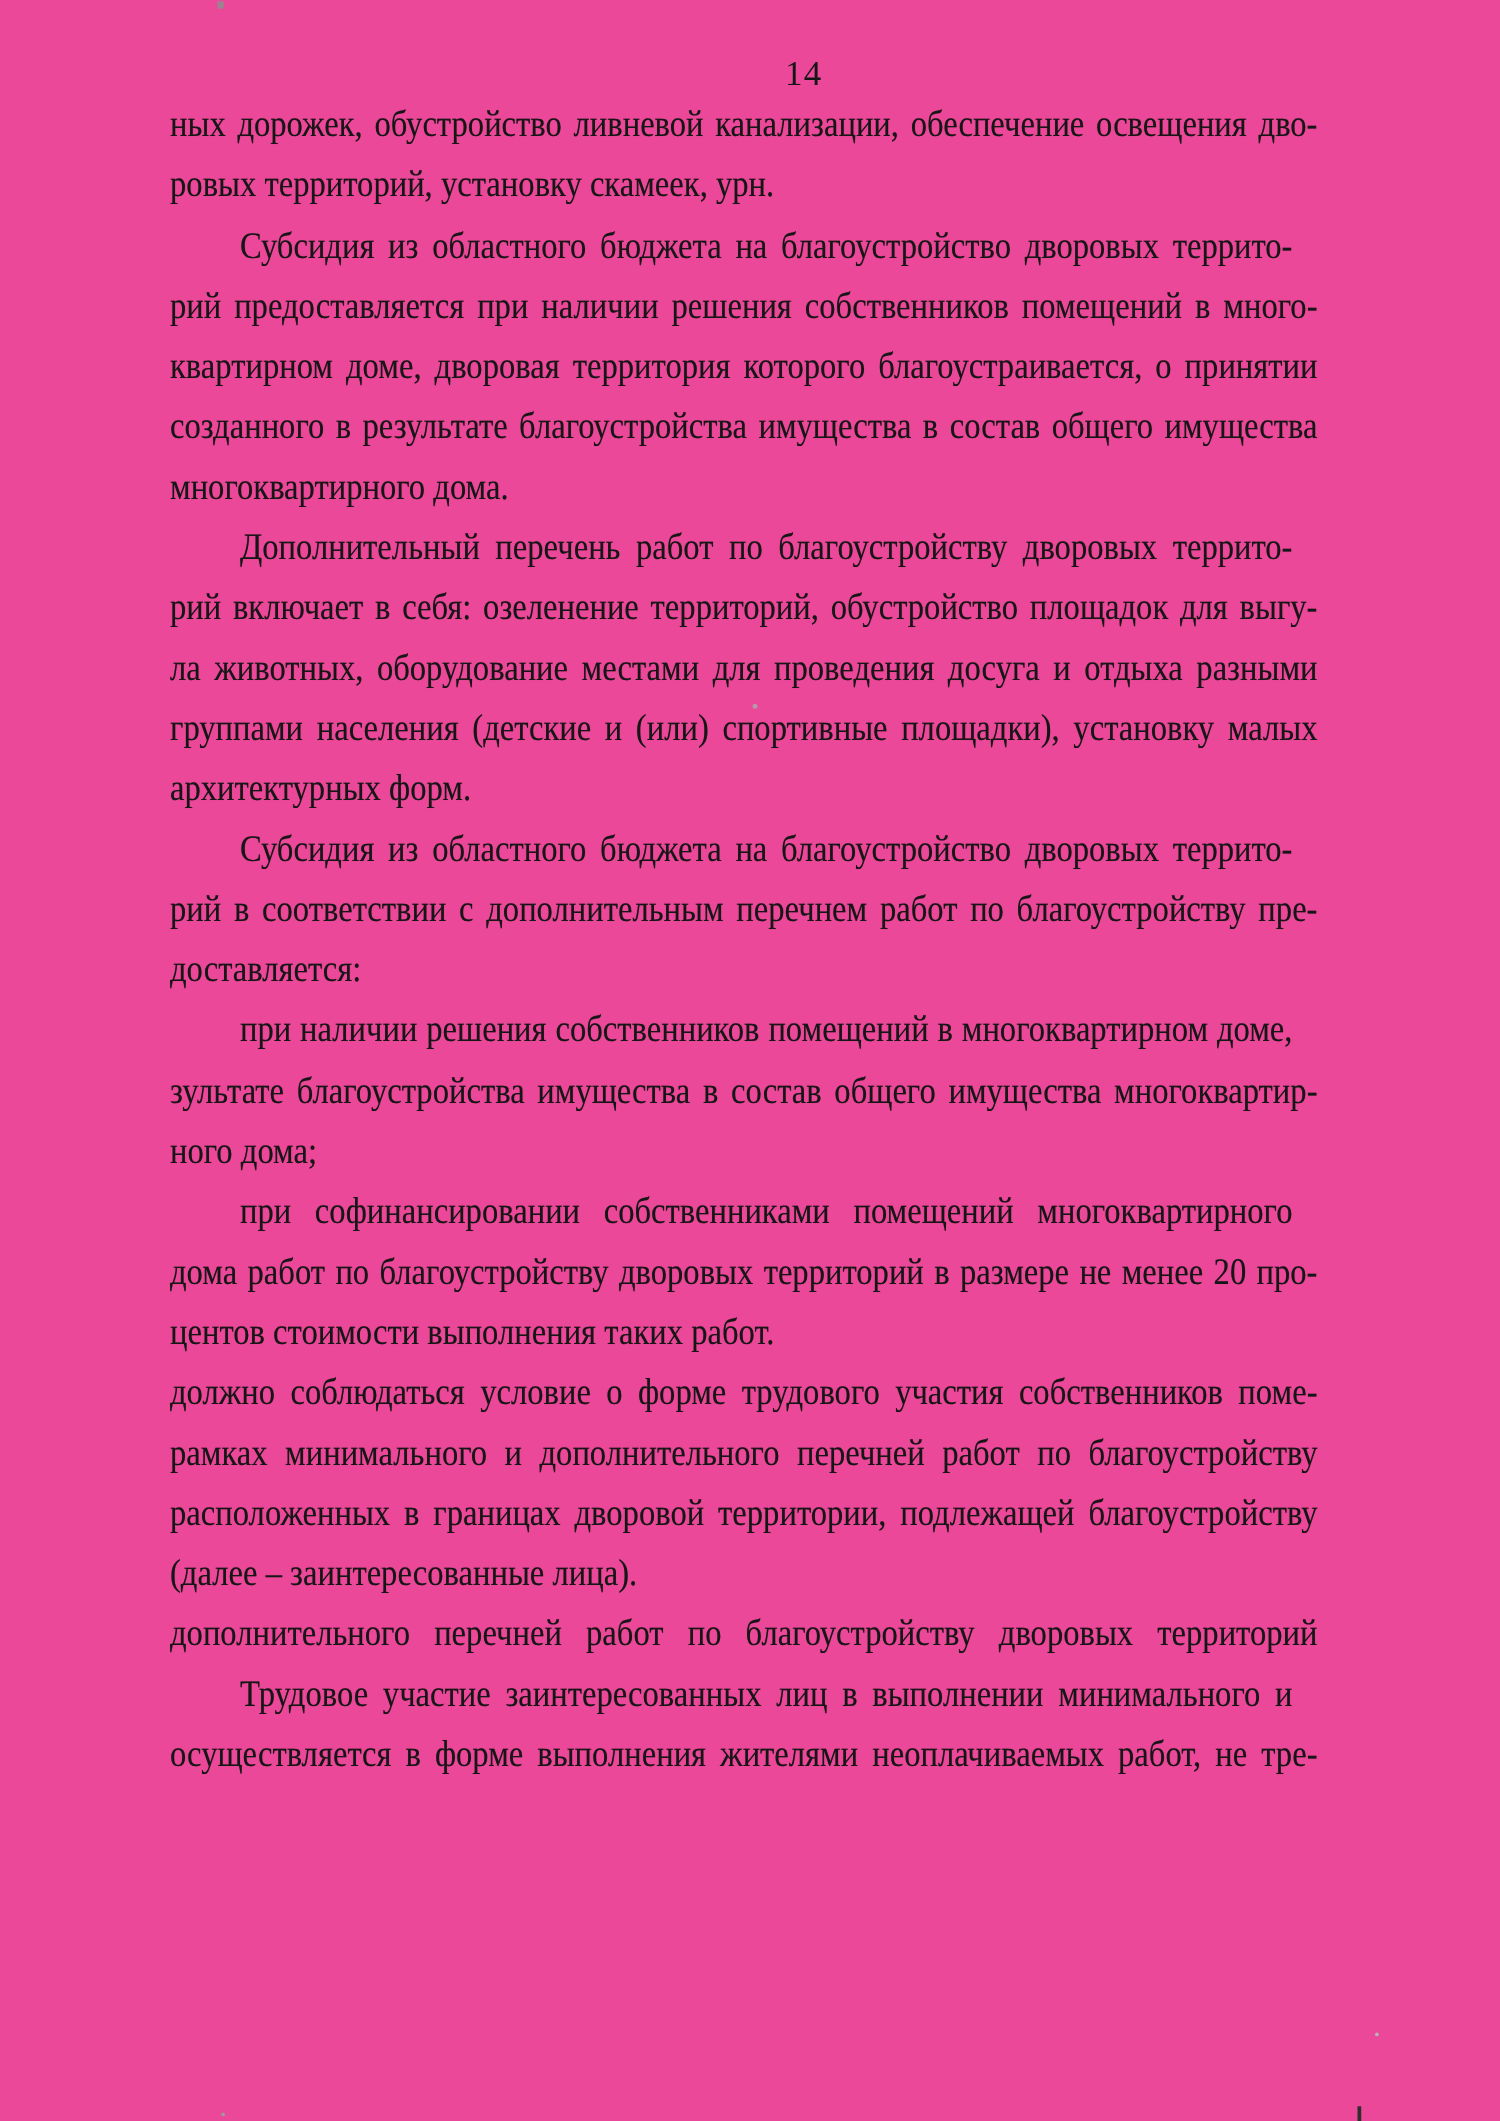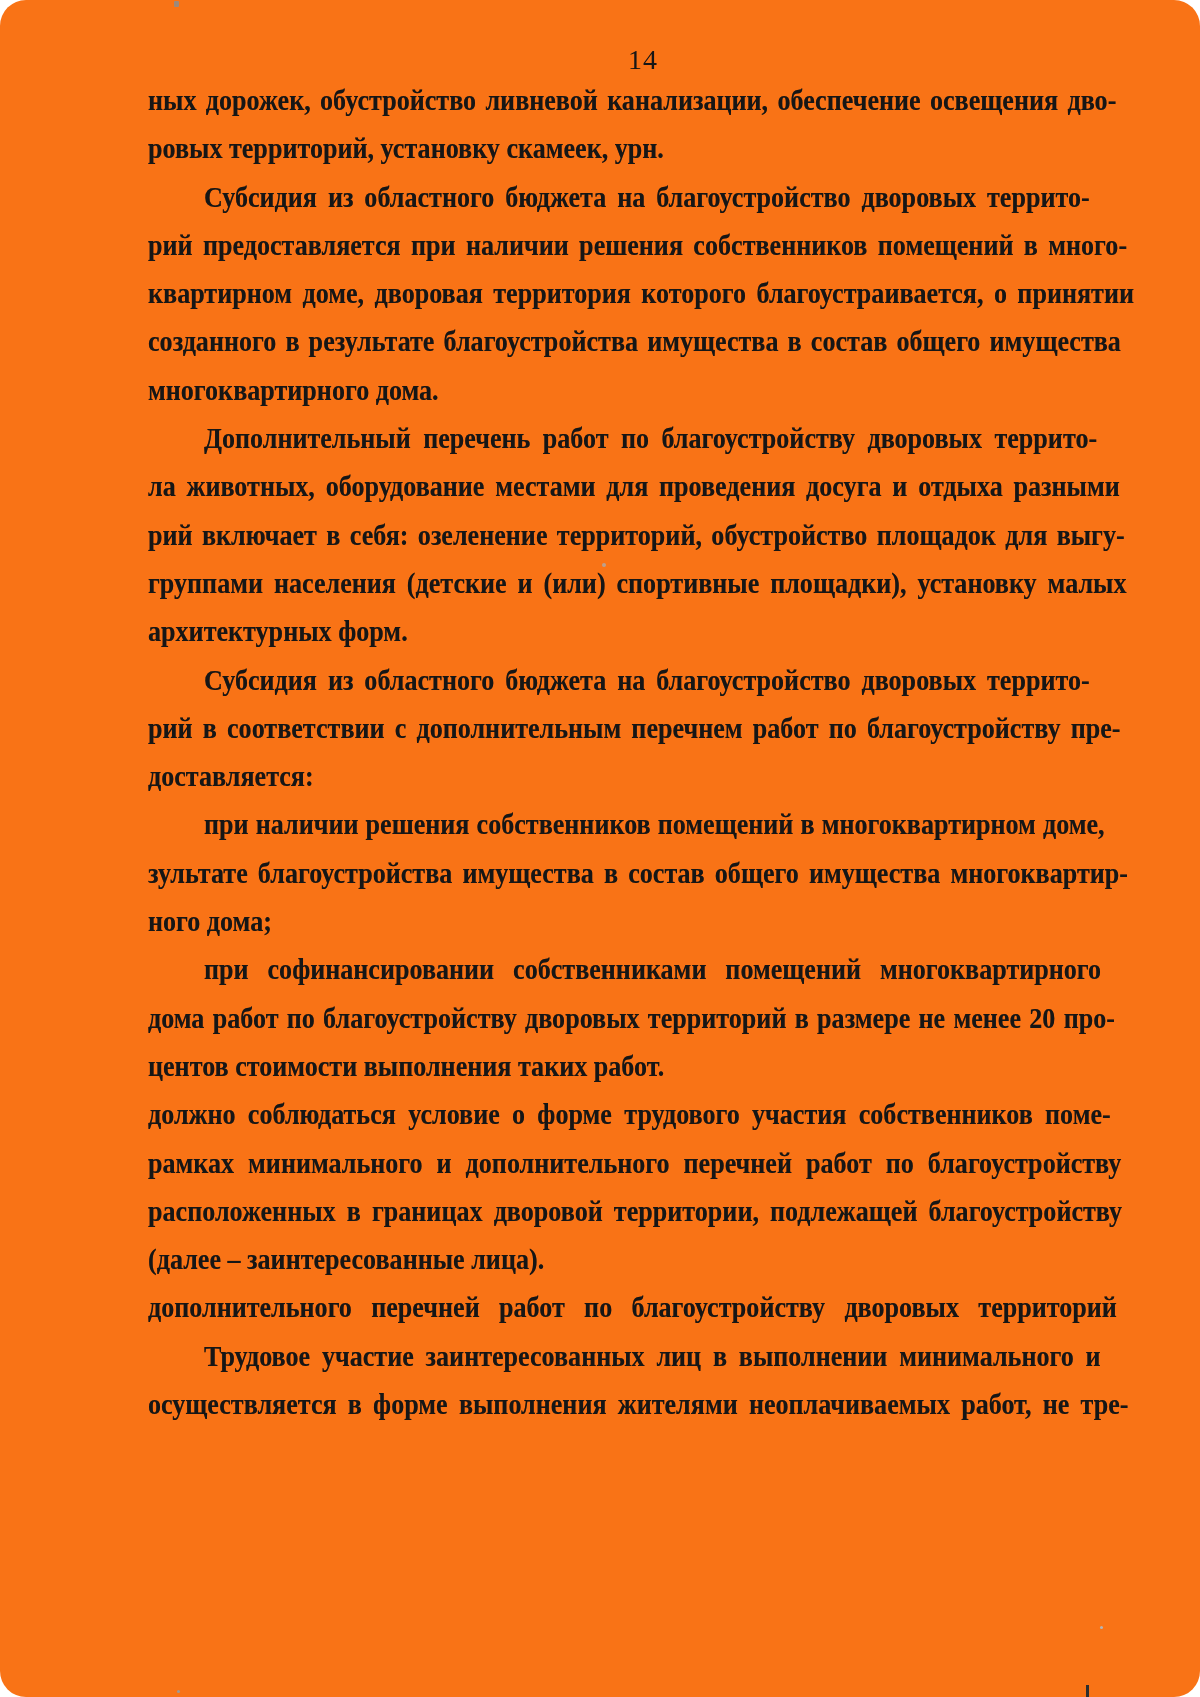--- a/index.html
+++ b/index.html
@@ -16,24 +16,23 @@
     position: absolute;
     top: 44px;
     left: 0;
     width: 1286px;            
     text-align: center;
     font-size: 28px;
     letter-spacing: 1px;
   }
   .text-block {
     position: absolute;
-    left: 148px;
+    left: 136px;
     top: 76px;
     width: 918px;
-    font-weight: bold;
   }
   .line {
     height: 48.3px;
     line-height: 48.3px;
     font-size: 30px;
     white-space: nowrap;
     overflow: visible;
   }
   .line.indent { margin-left: 56px; }
   .ink {
@@ -45,33 +44,33 @@
   .artifact { position: absolute; }
   .art-top      { left: 174px;  top: 1px;     width: 5px; height: 6px;  background: #8d8d8d; opacity: .85; border-radius: 1px; }
   .art-mid      { left: 602px;  top: 563px;   width: 4px; height: 4px;  background: #ababab; opacity: .8;  border-radius: 50%; }
   .art-bl       { left: 177px;  top: 1690px;  width: 3px; height: 3px;  background: #9a9a9a; border-radius: 50%; }
   .art-br-tick  { left: 1086px; top: 1685px;  width: 3px; height: 12px; background: #2e2e2e; }
   .art-br-speck { left: 1100px; top: 1626px;  width: 3px; height: 3px;  background: #b5b5b5; border-radius: 50%; }
 </style>
 </head>
 <body>
 
-<div class="page" style="background: #f97316; color: rgb(22, 22, 22); border-radius: 26px;">
+<div class="page" style="background: #ec4899; color: rgb(22, 22, 22);">
   <div class="page-number">14</div>
   <div class="text-block" id="text-block">
       <div class="line fit"><span class="ink" style="word-spacing: 3.25008px; transform: scaleX(0.87);">ных дорожек, обустройство ливневой канализации, обеспечение освещения дво-</span></div>
       <div class="line"><span class="ink" style="word-spacing: 0px; transform: scaleX(0.87);">ровых территорий, установку скамеек, урн.</span></div>
       <div class="line indent fit"><span class="ink" style="word-spacing: 5.07641px; transform: scaleX(0.87);">Субсидия из областного бюджета на благоустройство дворовых террито-</span></div>
       <div class="line fit"><span class="ink" style="word-spacing: 4.38874px; transform: scaleX(0.87);">рий предоставляется при наличии решения собственников помещений в много-</span></div>
       <div class="line fit"><span class="ink" style="word-spacing: 4.44874px; transform: scaleX(0.87);">квартирном доме, дворовая территория которого благоустраивается, о принятии</span></div>
       <div class="line fit"><span class="ink" style="word-spacing: 2.98249px; transform: scaleX(0.87);">созданного в результате благоустройства имущества в состав общего имущества</span></div>
       <div class="line"><span class="ink" style="word-spacing: 0px; transform: scaleX(0.87);">многоквартирного дома.</span></div>
       <div class="line indent fit"><span class="ink" style="word-spacing: 6.74539px; transform: scaleX(0.87);">Дополнительный перечень работ по благоустройству дворовых террито-</span></div>
+      <div class="line fit"><span class="ink" style="word-spacing: 3.28825px; transform: scaleX(0.87);">рий включает в себя: озеленение территорий, обустройство площадок для выгу-</span></div>
       <div class="line fit"><span class="ink" style="word-spacing: 4.89937px; transform: scaleX(0.87);">ла животных, оборудование местами для проведения досуга и отдыха разными</span></div>
-      <div class="line fit"><span class="ink" style="word-spacing: 3.28825px; transform: scaleX(0.87);">рий включает в себя: озеленение территорий, обустройство площадок для выгу-</span></div>
       <div class="line fit"><span class="ink" style="word-spacing: 5.0235px; transform: scaleX(0.87);">группами населения (детские и (или) спортивные площадки), установку малых</span></div>
       <div class="line"><span class="ink" style="word-spacing: 0px; transform: scaleX(0.87);">архитектурных форм.</span></div>
       <div class="line indent fit"><span class="ink" style="word-spacing: 5.07641px; transform: scaleX(0.87);">Субсидия из областного бюджета на благоустройство дворовых террито-</span></div>
       <div class="line fit"><span class="ink" style="word-spacing: 4.17367px; transform: scaleX(0.87);">рий в соответствии с дополнительным перечнем работ по благоустройству пре-</span></div>
       <div class="line"><span class="ink" style="word-spacing: 0px; transform: scaleX(0.87);">доставляется:</span></div>
       <div class="line indent fit"><span class="ink" style="word-spacing: 0.64337px; transform: scaleX(0.87);">при наличии решения собственников помещений в многоквартирном доме,</span></div>
       <div class="line fit"><span class="ink" style="word-spacing: 4.15186px; transform: scaleX(0.87);">зультате благоустройства имущества в состав общего имущества многоквартир-</span></div>
       <div class="line"><span class="ink" style="word-spacing: 0px; transform: scaleX(0.87);">ного дома;</span></div>
       <div class="line indent fit"><span class="ink" style="word-spacing: 14.2236px; transform: scaleX(0.87);">при софинансировании собственниками помещений многоквартирного</span></div>
       <div class="line fit"><span class="ink" style="word-spacing: 2.01141px; transform: scaleX(0.87);">дома работ по благоустройству дворовых территорий в размере не менее 20 про-</span></div>

